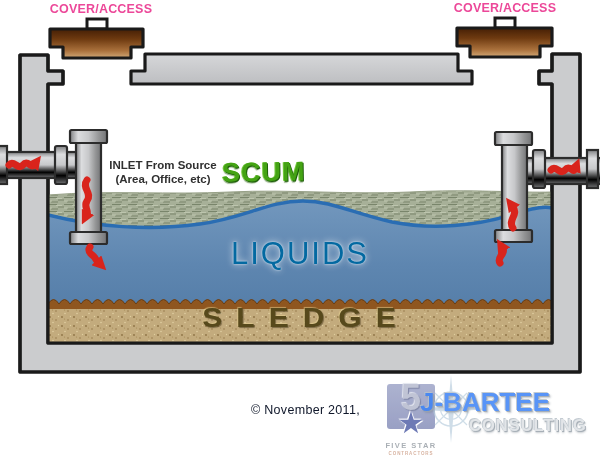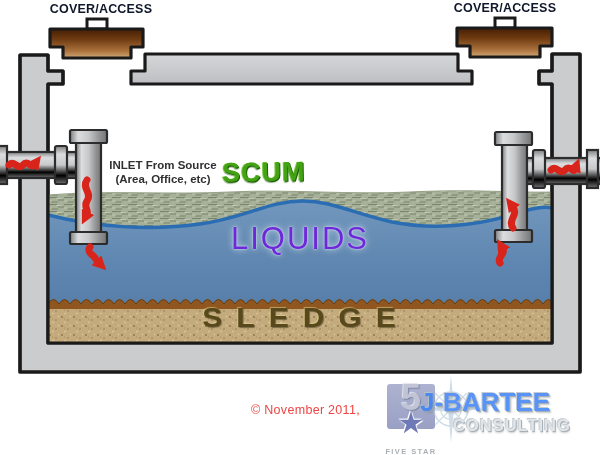--- a/index.html
+++ b/index.html
@@ -1,52 +1,52 @@
 <!DOCTYPE html>
 <html><head>
 <meta charset="utf-8">
 <style>
   html,body{margin:0;padding:0;background:#ffffff;}
   .stage{position:relative;width:600px;height:455px;background:#ffffff;overflow:hidden;
          font-family:"Liberation Sans",sans-serif;}
   .stage svg.art{position:absolute;left:0;top:0;}
   .lbl{position:absolute;color:#3e3e3e;}
-  .lbl-cover{width:110px;text-align:center;font-size:12.5px;font-weight:600;color:#0f172a;letter-spacing:.2px;}
+  .lbl-cover{width:110px;text-align:center;font-size:12.5px;font-weight:600;color:#ec4899;letter-spacing:.2px;}
   .lbl-cover-left{left:46px;top:2px;}
   .lbl-cover-right{left:450px;top:1px;}
   .lbl-pipe{font-size:11.5px;line-height:13.5px;font-weight:600;color:#303030;text-align:center;margin-top:44px;}
   .lbl-inlet{left:107px;top:115px;width:112px;}
   .lbl-outlet{left:399px;top:114px;width:96px;}
   .lbl-scum{left:222px;top:157px;font-size:27px;font-weight:700;letter-spacing:1px;color:#44a314;
             transform:rotate(-1deg);
             text-shadow:1px 1px 0 #1e5e0a,-1px 0 0 #77c940,0 2px 1px rgba(40,100,15,.55);}
-  .lbl-liquids{left:205px;top:221px;width:190px;text-align:center;font-size:31px;font-weight:400;
-               letter-spacing:2px;color:#6d28d9;
+  .lbl-liquids{left:205px;top:236px;width:190px;text-align:center;font-size:31px;font-weight:400;
+               letter-spacing:2px;color:#0369a1;
                text-shadow:0 0 2px #e8f2fb,0 0 7px rgba(255,255,255,.75);}
   .lbl-sledge{left:163px;top:301px;width:272px;padding-left:14px;box-sizing:border-box;text-align:center;
               font-size:30px;font-weight:700;letter-spacing:14px;color:#57491c;transform:scaleY(.92);
               text-shadow:1px 1px 1px rgba(40,28,5,.45),-1px -1px 1px rgba(235,215,150,.55);}
-  .copyright{position:absolute;left:251px;top:403px;font-size:12.5px;color:#ef4444;letter-spacing:.3px;}
+  .copyright{position:absolute;left:251px;top:403px;font-size:12.5px;color:#0f172a;letter-spacing:.3px;}
   
   .fivestar{position:absolute;left:384px;top:384px;width:54px;text-align:center;opacity:.82;}
   .fs-badge{position:relative;width:48px;height:45px;margin:0 auto;border-radius:3px;
             background:linear-gradient(180deg,#9ba2c6,#848cb8);}
   .fs-num{position:absolute;left:0;right:0;top:-7px;font-size:36px;font-weight:800;color:#b3b8cc;
           text-shadow:1px 1px 1px #636b92,-1px -1px 1px #dde0ec;}
   .fs-star{position:absolute;left:0;right:0;bottom:-9px;font-size:30px;line-height:30px;color:#4f5ea6;
            text-shadow:0 0 2px #fff,1px 1px 0 #fff,-1px -1px 0 #fff;}
-  .fs-name{margin-top:18px;font-size:7.5px;font-weight:600;letter-spacing:1.4px;color:#979ea5;}
+  .fs-name{margin-top:12px;font-size:7.5px;font-weight:600;letter-spacing:1.4px;color:#979ea5;}
   .fs-sub{margin-top:1px;font-size:4.5px;font-weight:600;letter-spacing:.9px;color:#cfa28c;}
   
   .jbartee{position:absolute;left:414px;top:386px;width:176px;height:62px;opacity:.85;}
   .jb-compass{position:absolute;left:0;top:-14px;opacity:.8;}
   .jb-name{position:absolute;left:6px;top:1px;font-size:26px;font-weight:800;color:#3b82f6;
            text-shadow:-1px -1px 0 #b9c2ca,1px 1px 0 #98a2ab,2px 2px 2px rgba(120,130,140,.5);}
   .jb-sub{position:absolute;left:39px;top:30px;font-size:16.5px;font-weight:800;letter-spacing:1px;
-          color:#dde1e5;text-shadow:-1px -1px 0 #b9c2ca,1px 1px 0 #98a2ab,1px 2px 2px rgba(120,130,140,.5);}
+          color:#dde1e5;text-shadow:-1px -1px 0 #b9c2ca,1px 1px 0 #98a2ab,1px 2px 2px rgba(120,130,140,.5);padding-left:16px;}
 </style>
 </head>
 <body>
 
 <div class="stage">
 
   <svg class="art" width="600" height="455" viewBox="0 0 600 455">
     <defs>
       <linearGradient id="liquidGrad" x1="0" y1="0" x2="0" y2="1">
         <stop offset="0" stop-color="#7297bd"></stop>

